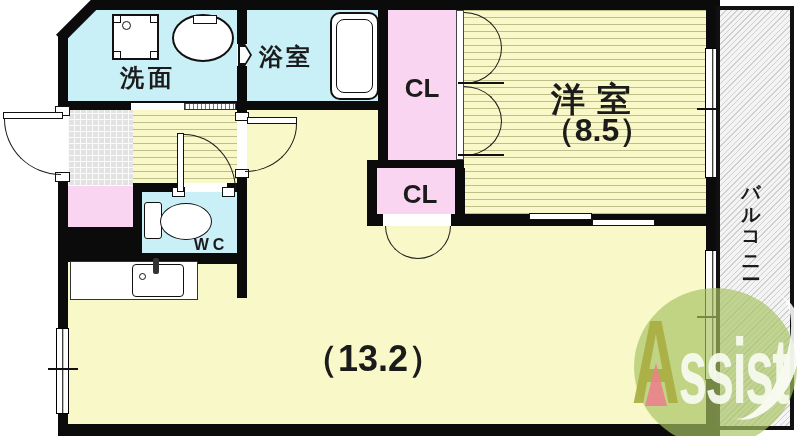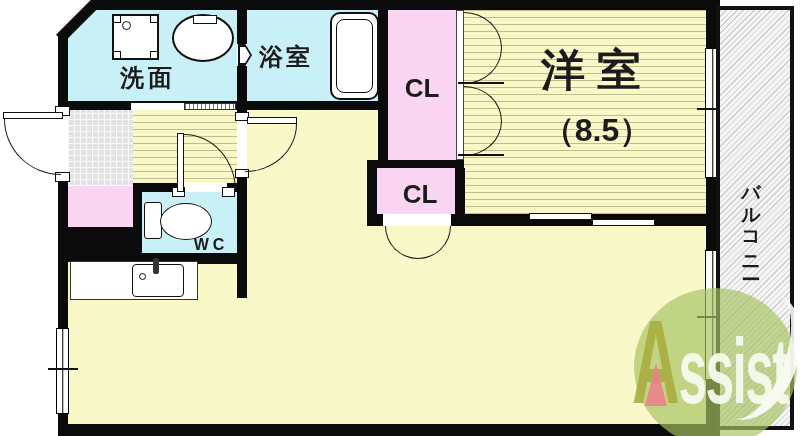--- a/index.html
+++ b/index.html
@@ -136,22 +136,23 @@
   <div class="abs" style="left:70px;top:261px;width:128px;height:39px;background:#fff;border:1.5px solid #333;"></div>
   <div class="abs" style="left:132px;top:264px;width:52px;height:33px;background:#fff;border:1.5px solid #111;border-radius:4px;"></div>
   <div class="abs" style="left:139px;top:273px;width:7px;height:7px;border:1.5px solid #111;border-radius:50%;background:#fff;"></div>
   <div class="abs" style="left:153px;top:258px;width:6px;height:16px;background:#333;border-radius:2px;"></div>
 
   <div class="lbl" style="left:88px;top:66px;width:120px;font-size:24px;letter-spacing:4px;">洗面</div>
   <div class="lbl" style="left:241px;top:45px;width:90px;font-size:24px;letter-spacing:3px;">浴室</div>
   <div class="lbl" style="left:181px;top:237px;width:60px;font-size:16px;letter-spacing:4px;">WC</div>
   <div class="lbl" style="left:391px;top:75px;width:62px;font-size:26px;">CL</div>
   <div class="lbl" style="left:389px;top:181px;width:62px;font-size:26px;">CL</div>
-  <div class="lbl" style="left:487px;top:48px;width:220px;font-size:44px;letter-spacing:12px;">洋室</div>
+  <div class="lbl" style="left:487px;top:82px;width:220px;font-size:34px;letter-spacing:12px;">洋室</div>
   <div class="lbl" style="left:487px;top:114px;width:220px;font-size:32px;">（8.5）</div>
+  <div class="lbl" style="left:263px;top:341px;width:220px;font-size:36px;">（13.2）</div>
   <div class="lbl v-lbl" style="left:742px;top:146px;height:150px;font-size:19px;">バルコニー</div>
 
   <div class="abs ellipse" style="left:634px;top:288px;width:163px;height:158px;background:rgba(167,194,97,0.68);z-index:50;"></div>
   <div class="abs ellipse" style="left:712px;top:290px;width:86px;height:132px;border-right:13px solid rgba(255,255,255,0.88);transform:rotate(20deg);z-index:51;"></div>
   <div class="abs" style="left:632px;top:303px;z-index:52;transform:scaleX(0.56);transform-origin:left top;display:flex;align-items:baseline;font-weight:bold;">
     <span style="font-size:118px;line-height:1;color:rgba(170,174,66,0.92);">A</span>
       <span style="font-size:92px;line-height:1;color:rgba(247,250,238,0.94);letter-spacing:-3px;margin-left:-2px;">ssist</span>
   </div>
   <div class="abs" style="left:645px;top:363px;width:0;height:0;border-left:11px solid transparent;border-right:11px solid transparent;border-bottom:43px solid rgba(235,130,140,0.9);z-index:53;"></div>
 

